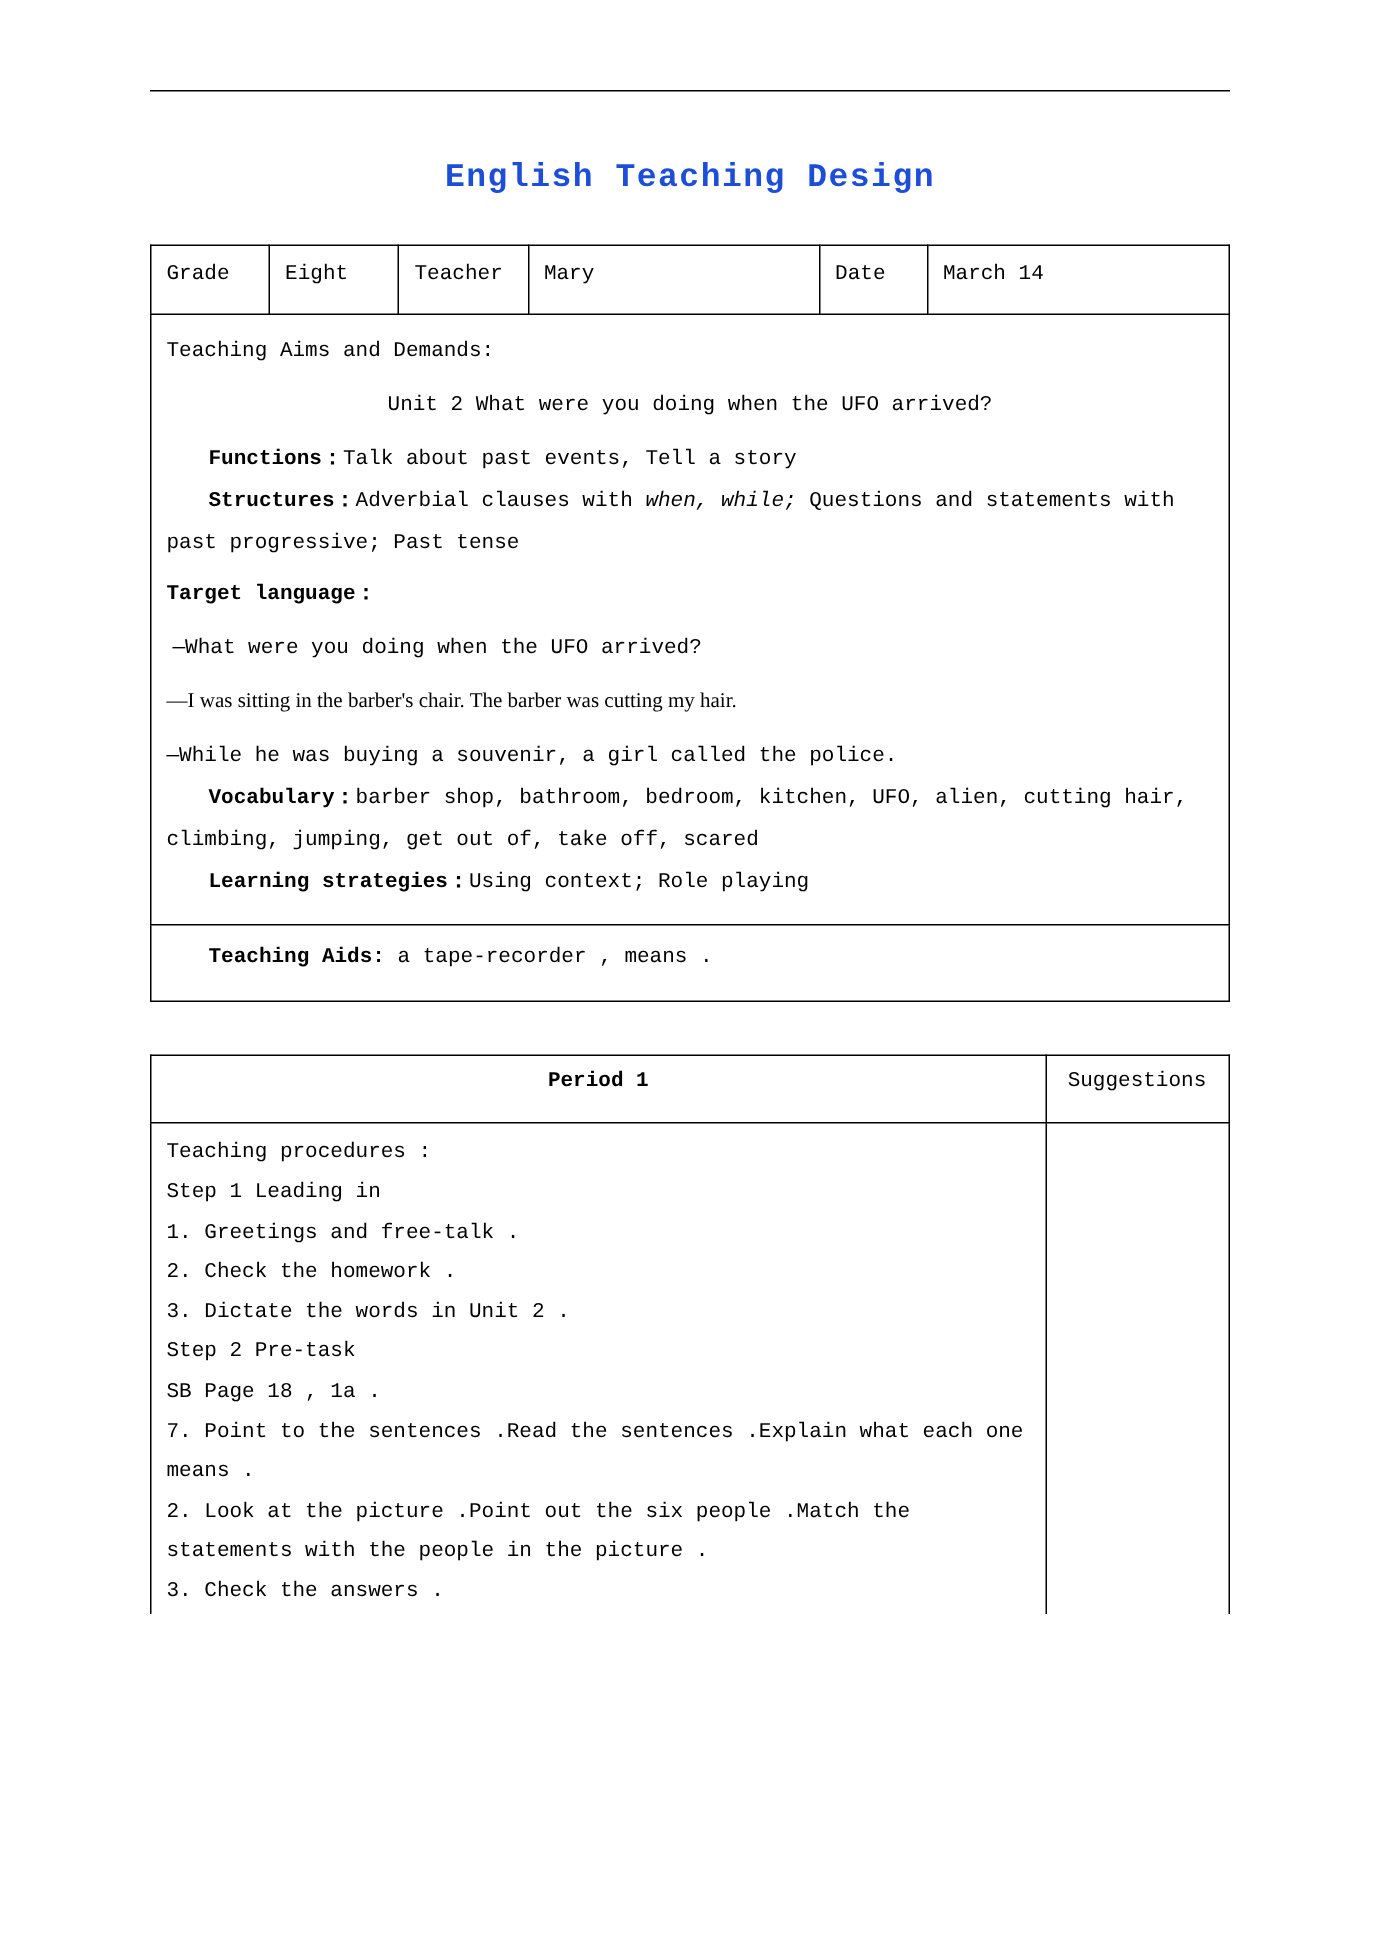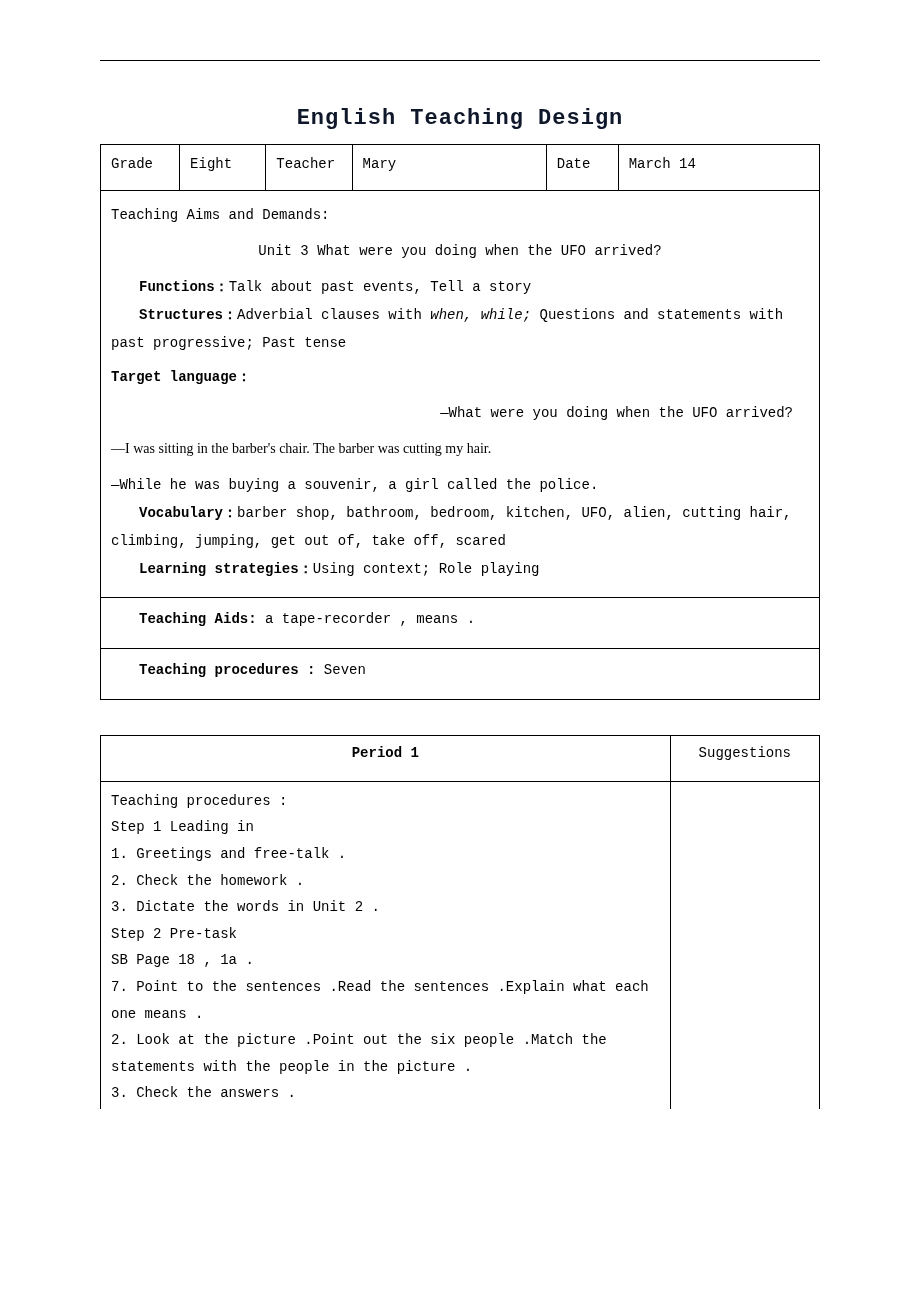--- a/index.html
+++ b/index.html
@@ -10,36 +10,36 @@
       padding: 60px 100px 40px 100px;
       font-size: 14px;
       color: #000;
       line-height: 1.6;
     }
     .top-rule {
       border-top: 1.5px solid #000;
       margin-bottom: 40px;
     }
     h1 {
-      color: #0f172a;
+      color: #1d4ed8;
       text-align: center;
       font-size: 22px;
       font-weight: bold;
-      margin-bottom: 8px;
+      margin-bottom: 27px;
       font-family: "SimSun", "Courier New", monospace;
       letter-spacing: 1px;
     }
     table {
       border-collapse: collapse;
       width: 100%;
       margin-bottom: 35px;
     }
     td, th {
       border: 1px solid #000;
-      padding: 6px 28px;
+      padding: 6px 14px;
       vertical-align: top;
       font-size: 14px;
       font-family: "SimSun", "Courier New", monospace;
     }
     .header-row td { padding: 8px 10px 14px 10px; }
     .bold { font-weight: bold; margin-left: 28px; }
     .italic { font-style: italic; }
     .section-cell { padding: 10px 10px 14px 10px; line-height: 2; }
     .aids-cell, .proc-cell { padding: 10px 10px 18px 10px; }
     .period-head { text-align: center; font-weight: bold; }
@@ -57,47 +57,42 @@
     <td style="width:11%">Grade</td>
     <td style="width:12%">Eight</td>
     <td style="width:12%">Teacher</td>
     <td style="width:27%">Mary</td>
     <td style="width:10%">Date</td>
     <td>March 14</td>
   </tr>
   <tr>
     <td colspan="6" class="section-cell">
       <div>Teaching Aims and Demands:</div>
-      <div style="text-align:center; margin:8px 0;">Unit 3 What were you doing when the UFO arrived?</div>
+      <div style="text-align:center; margin:8px 0;">Unit 2 What were you doing when the UFO arrived?</div>
       <div>
         <span class="bold">Functions：</span><span>Talk about past events, Tell a story</span>
       </div>
       <div>
         <span class="bold">Structures：</span><span>Adverbial clauses with </span><span class="italic">when, while;</span><span> Questions and statements with past progressive; Past tense</span>
       </div>
       <div class="bold" style="margin:6px 0;">Target language：</div>
-      <div style="margin:8px 16px;text-align:right;">—What were you doing when the UFO arrived?</div>
+      <div style="margin:8px 4px;">—What were you doing when the UFO arrived?</div>
       <div style="margin:8px 0;font-family:Liberation Serif, serif;">—I was sitting in the barber's chair. The barber was cutting my hair.</div>
       <div>—While he was buying a souvenir, a girl called the police.</div>
       <div>
         <span class="bold">Vocabulary：</span><span>barber shop, bathroom, bedroom, kitchen, UFO, alien, cutting hair, climbing, jumping, get out of, take off, scared</span>
       </div>
       <div>
         <span class="bold">Learning strategies：</span><span>Using context; Role playing</span>
       </div>
     </td>
   </tr>
   <tr>
     <td colspan="6" class="aids-cell">
       <span class="bold">Teaching Aids:</span><span> a tape-recorder , means .</span>
-    </td>
-  </tr>
-  <tr>
-    <td colspan="6" class="proc-cell">
-      <span class="bold">Teaching procedures :</span><span> Seven</span>
     </td>
   </tr>
 </tbody>
   </table>
 
 <table>
   <tbody>
       <tr>
     <td class="period-head" style="width:83%; padding-bottom:16px;">Period 1</td>
     <td>Suggestions</td>

